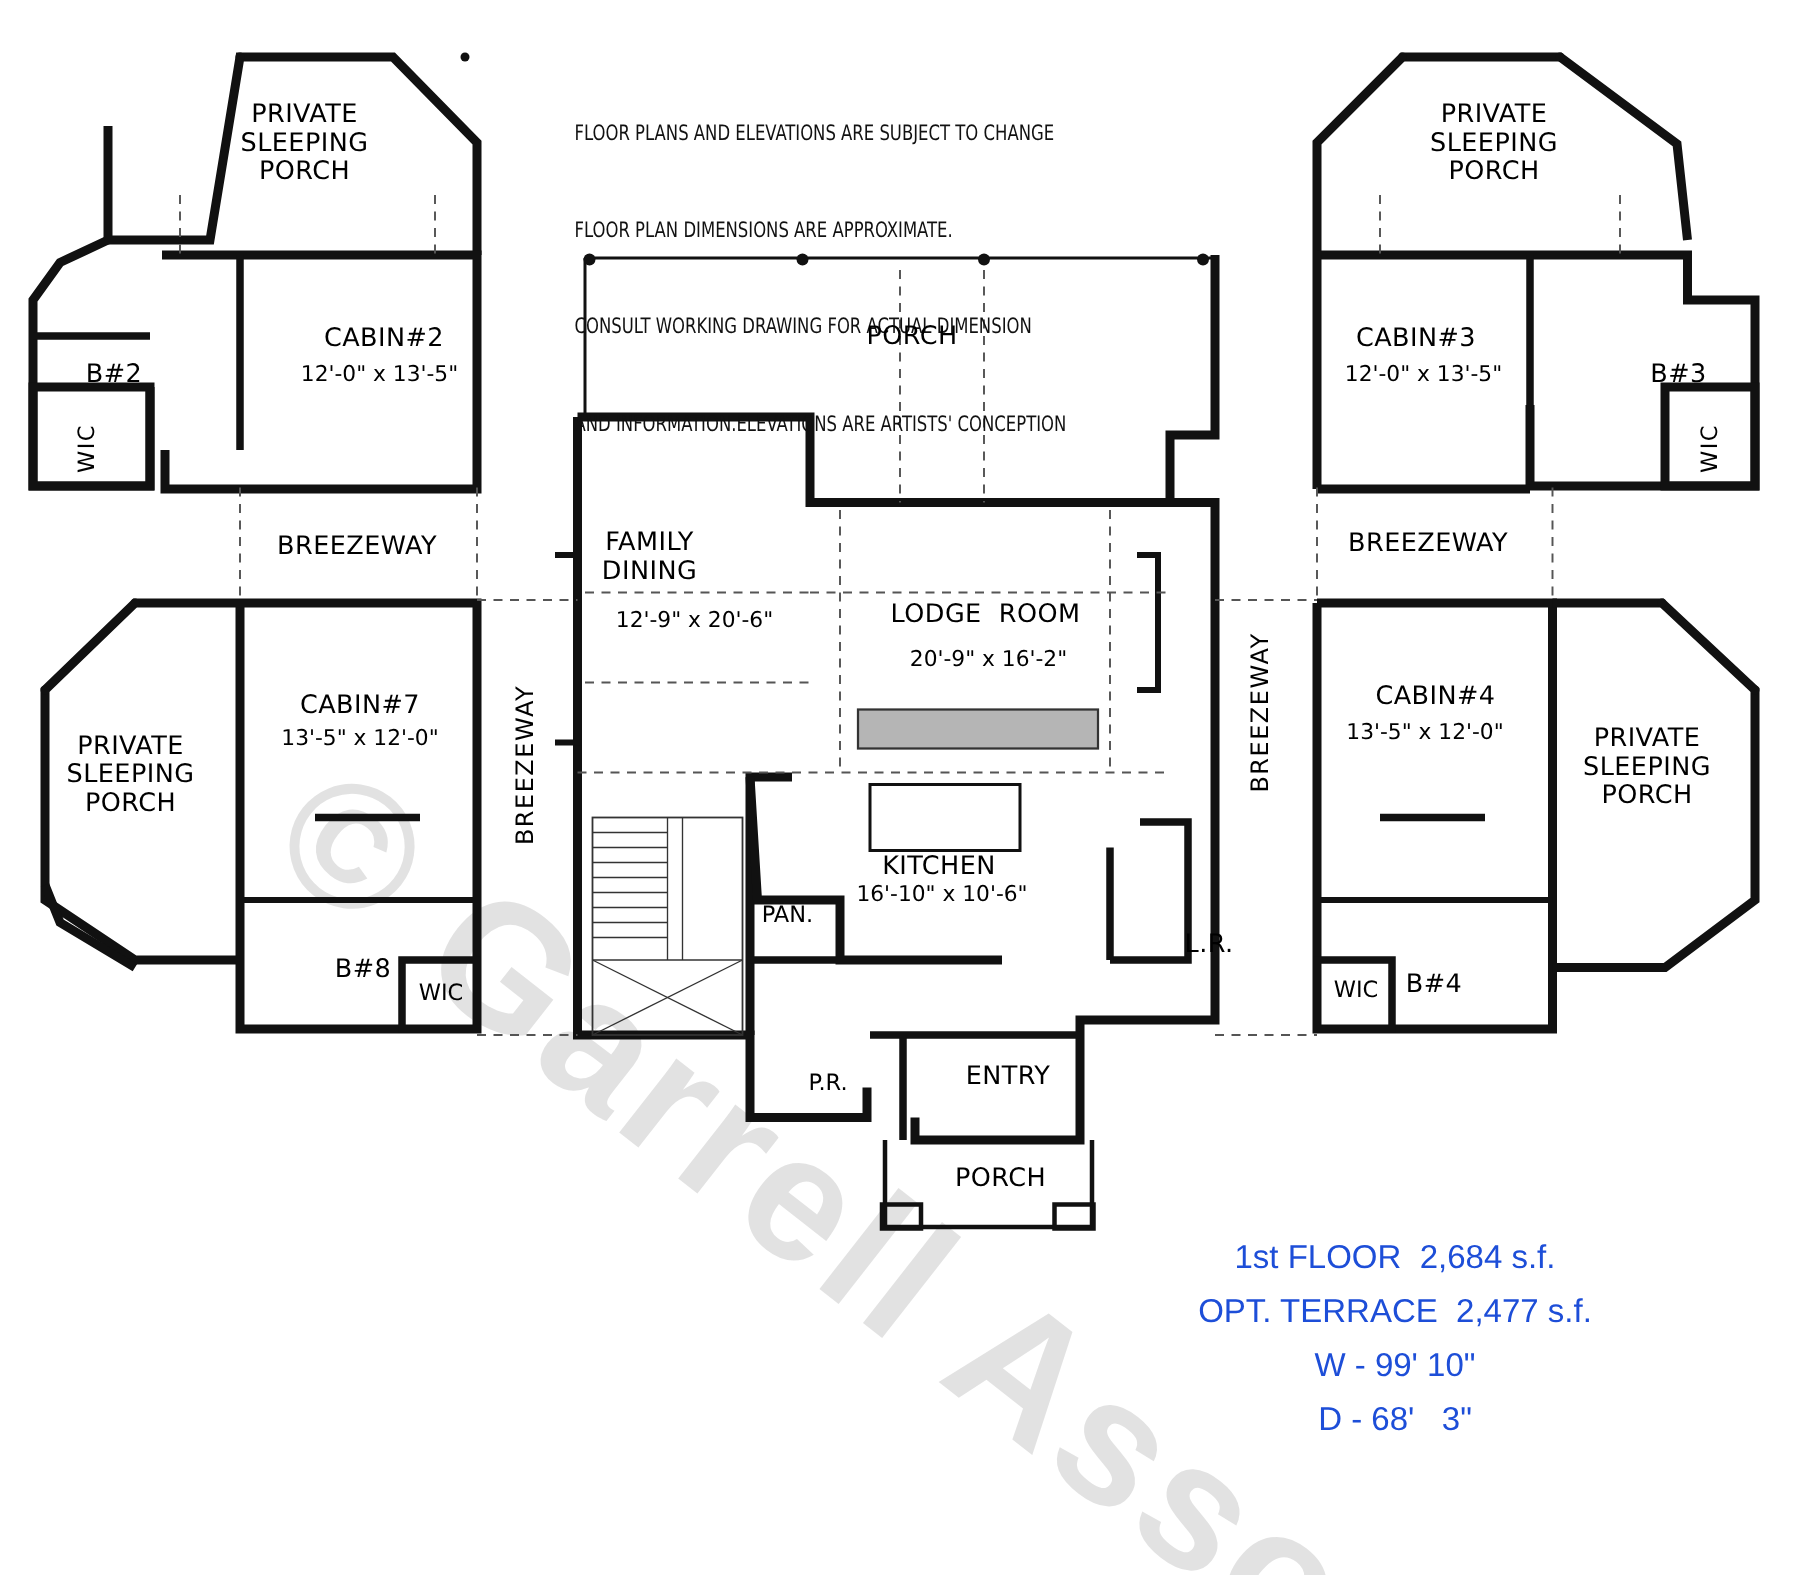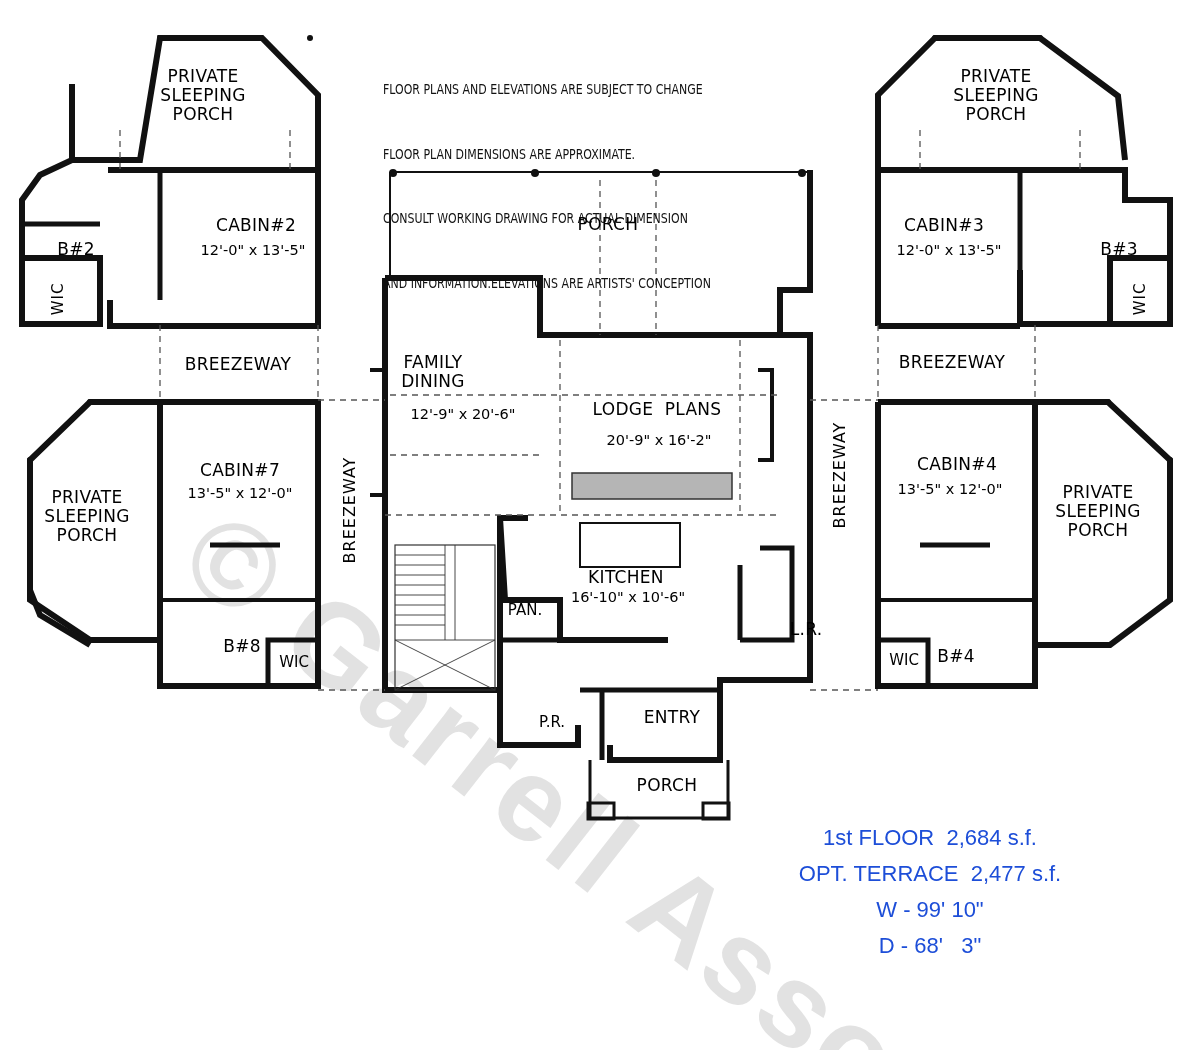--- a/index.html
+++ b/index.html
@@ -147,21 +147,21 @@
   <div>FLOOR PLANS AND ELEVATIONS ARE SUBJECT TO CHANGE</div>
   <div>FLOOR PLAN DIMENSIONS ARE APPROXIMATE.</div>
   <div>CONSULT WORKING DRAWING FOR ACTUAL DIMENSION</div>
   <div>AND INFORMATION.ELEVATIONS ARE ARTISTS' CONCEPTION</div>
 </div>
 
 <div class="lbl room" style="left:608px;top:225px;">PORCH</div>
 <div class="lbl room" style="left:433px;top:372px;">FAMILY
 DINING</div>
 <div class="lbl dim" style="left:463px;top:414px;">12'-9" x 20'-6"</div>
-<div class="lbl room" style="left:657px;top:410px;">LODGE  PLANS</div>
+<div class="lbl room" style="left:657px;top:410px;">LODGE  ROOM</div>
 <div class="lbl dim" style="left:659px;top:440px;">20'-9" x 16'-2"</div>
 <div class="lbl room" style="left:626px;top:578px;">KITCHEN</div>
 <div class="lbl dim" style="left:628px;top:597px;">16'-10" x 10'-6"</div>
 <div class="lbl small" style="left:525px;top:610px;">PAN.</div>
 <div class="lbl room" style="left:778px;top:630px;margin-left:28px;">L.R.</div>
 <div class="lbl small" style="left:552px;top:722px;">P.R.</div>
 <div class="lbl room" style="left:672px;top:718px;">ENTRY</div>
 <div class="lbl room" style="left:667px;top:786px;">PORCH</div>
 
 <div class="lbl room" style="left:238px;top:365px;">BREEZEWAY</div>

